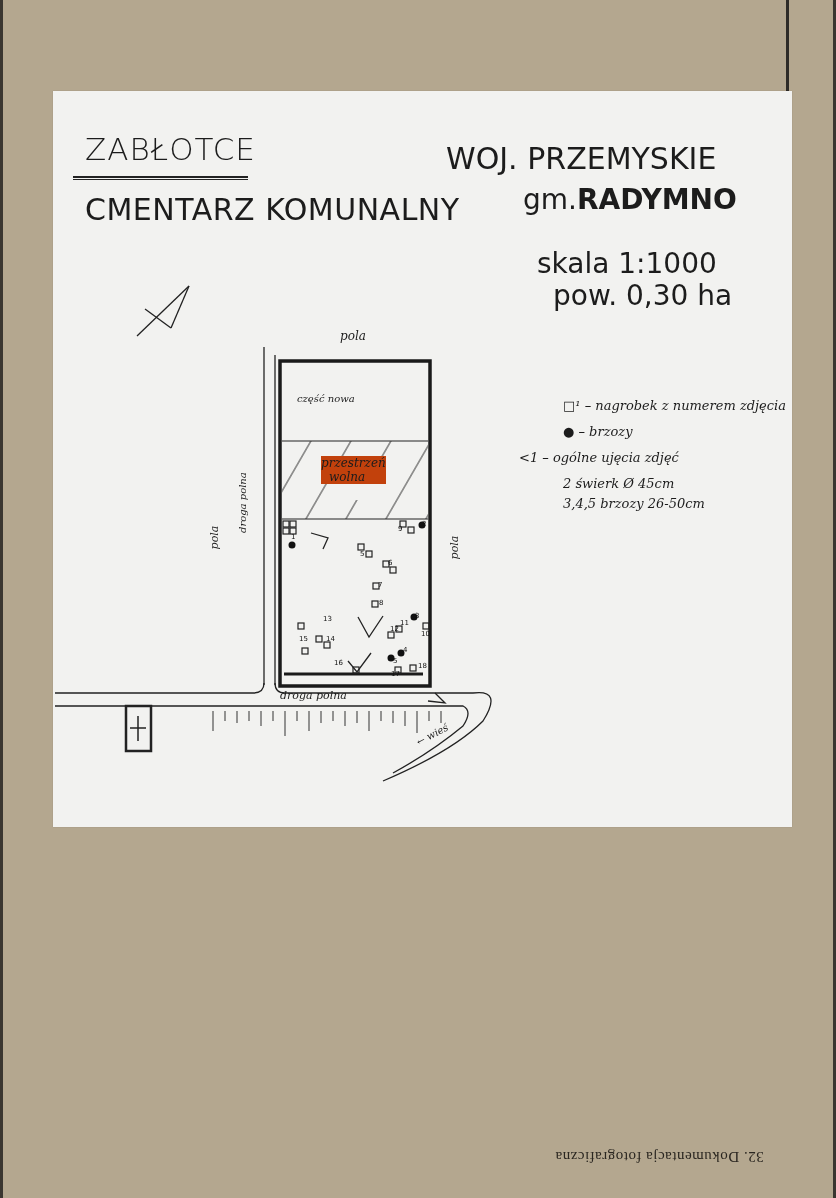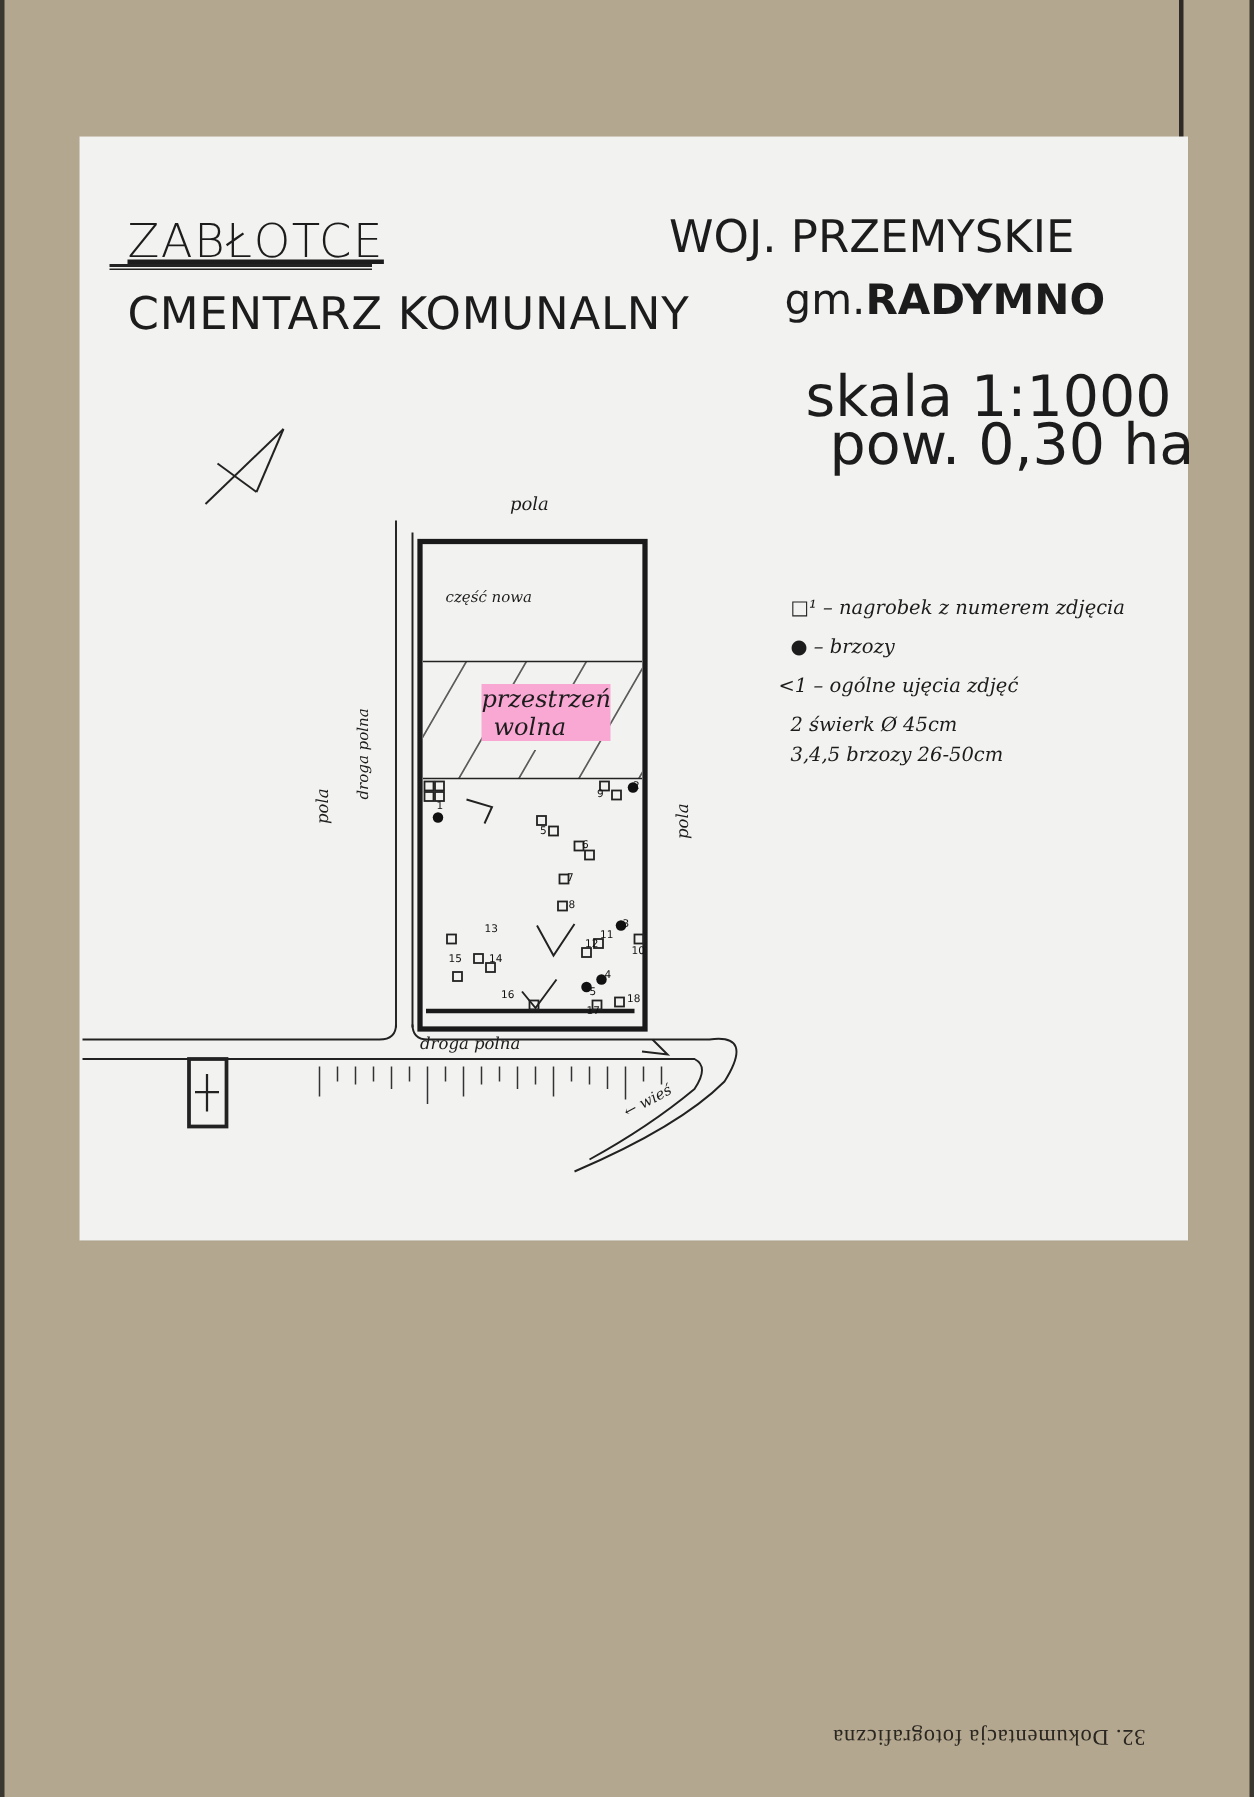--- a/index.html
+++ b/index.html
@@ -11,30 +11,30 @@
   .card-edge-left { position: absolute; left: 0; top: 0; width: 3px; height: 1198px; background: #3a3630; }
   .card-edge-right { position: absolute; left: 786px; top: 0; width: 3px; height: 100px; background: #2e2b27; }
   .card-edge-far { position: absolute; left: 833px; top: 0; width: 3px; height: 1198px; background: #3a3630; }
   .sheet {
     position: absolute; left: 53px; top: 91px; width: 739px; height: 736px;
     background: #f2f2f0;
     box-shadow: 0 0 1px rgba(0,0,0,0.2);
   }
   .sheet svg { position: absolute; left: 0; top: 0; }
   .t { position: absolute; color: #1c1c1c; white-space: nowrap; }
-  .title-place { left: 32px; top: 52px; font-size: 31px; letter-spacing: 1px; font-family: "DejaVu Sans", sans-serif; font-weight: 300; text-decoration: underline; }
+  .title-place { left: 32px; top: 40px; font-size: 31px; letter-spacing: 1px; font-family: "DejaVu Sans", sans-serif; font-weight: 300; }
   .title-place-line { position: absolute; left: 20px; top: 85px; width: 175px; height: 2px; background:#222; }
   .title-place-line2 { position: absolute; left: 20px; top: 88px; width: 175px; height: 1px; background:#222; }
   .title-cem { left: 32px; top: 101px; font-size: 30px; letter-spacing: 0.5px; }
   .title-woj { left: 393px; top: 50px; font-size: 30px; }
   .title-gm { left: 470px; top: 92px; font-size: 28px; }
   .title-gm b { font-weight: bold; }
-  .title-skala { left: 484px; top: 157px; font-size: 38px; line-height: 32px; }
+  .title-skala { left: 484px; top: 157px; font-size: 28px; line-height: 32px; }
   .legend { left: 474px; top: 302px; font-family: "DejaVu Serif", serif; font-style: italic; font-size: 13px; line-height: 26px; }
-  .legend .row { position: relative; height: 26px; }
+  .legend .row { position: relative; height: 26px; margin-left: 36px; }
   .hand { font-family: "DejaVu Serif", serif; font-style: italic; color:#1c1c1c; position:absolute; white-space:nowrap; }
   .footer {
     position: absolute; left: 555px; top: 1148px; font-family: "Liberation Serif", serif;
     font-size: 15px; color: #2a2620; transform: rotate(180deg); letter-spacing: 0.5px;
   }
 </style>
 </head>
 <body>
 
 <div class="card-edge-left"></div>
@@ -165,21 +165,21 @@
         <text x="273" y="550">14</text>
       <text x="246" y="550">15</text>
         <text x="281" y="574">16</text>
         <text x="338" y="585">17</text>
       <text x="365" y="577">18</text>
     </g>
   </svg>
 
   <div class="hand" style="left:287px;top:238px;font-size:12px">pola</div>
   <div class="hand" style="left:244px;top:302px;font-size:10px">część nowa</div>
-  <div class="hand" style="left:268px;top:365px;font-size:16px;background:#f9a8d4;">
+  <div class="hand" style="left:268px;top:365px;font-size:12px;background:#c2410c;">
     <div>przestrzeń</div>
     <div style="margin-left:8px">wolna</div>
   </div>
   <div class="hand" style="left:150px;top:440px;font-size:11px;transform:rotate(-90deg)">pola</div>
   <div class="hand" style="left:390px;top:450px;font-size:11px;transform:rotate(-90deg)">pola</div>
   <div class="hand" style="left:184px;top:442px;font-size:10px;transform:rotate(-90deg);transform-origin:left top">droga polna</div>
   <div class="hand" style="left:227px;top:598px;font-size:11px">droga polna</div>
   <div class="hand" style="left:362px;top:638px;font-size:10px;transform:rotate(-28deg)">← wieś</div>
 
   <div class="t legend">

